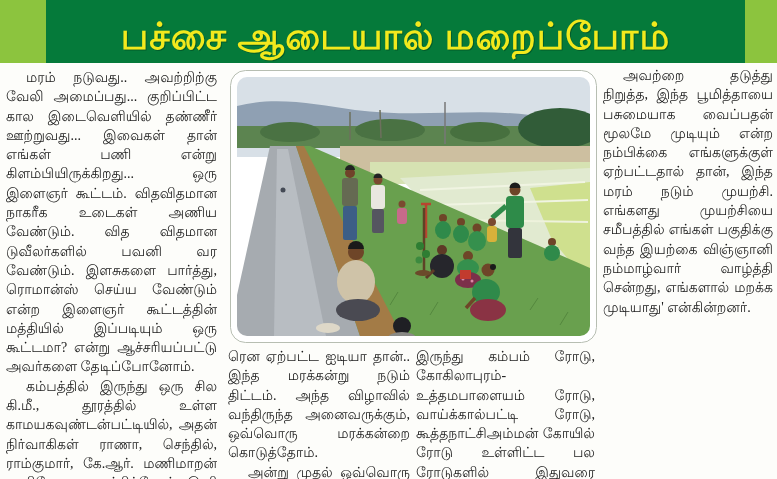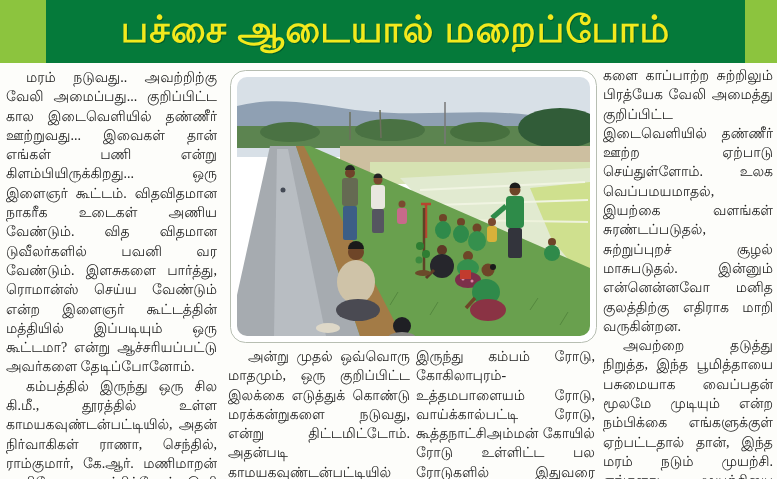--- a/index.html
+++ b/index.html
@@ -10,21 +10,21 @@
     font-family:"Liberation Serif", serif;
     color:#1c1c1c;
   }
   
   .masthead { position:absolute; top:0; left:0; width:777px; height:63px; display:flex; }
   .corner { height:63px; background:#8cc43e; flex:0 0 auto; }
   .corner.left  { width:46px; }
   .corner.right { width:32px; }
   .banner {
     flex:1 1 auto; background:#057a3a;
-    display:flex; align-items:center; justify-content:center;
+    display:flex; align-items:flex-end; justify-content:center;
   }
   .headline {
     color:#f2e91d; font-size:37px; font-weight:bold;
     letter-spacing:1px; white-space:nowrap;
     text-shadow:1px 1px 0 #035c2b;
   }
   
   .col { position:absolute; font-size:14px; line-height:19.3px; }
   .col-left         { left:6px;   top:68px;  width:211px; }
   .col-center-left  { left:228px; top:347px; width:182px; }
@@ -183,27 +183,27 @@
         <ellipse cx="98" cy="258" rx="12" ry="5" fill="#ded8c8"></ellipse>
         <g>
           <circle cx="322" cy="172" r="4" fill="#6e4528"></circle>
           <ellipse cx="322" cy="183" rx="8" ry="8" fill="#2f8a4a"></ellipse>
         </g>
       </g>
     </svg>
   </figure>
 
   <div class="col col-center-left">
+    <p class="para">ரென ஏற்பட்ட ஐடியா தான்.. இந்த மரக்கன்று நடும் திட்டம். அந்த விழாவில் வந்திருந்த அனைவருக்கும், ஒவ்வொரு மரக்கன்றை கொடுத்தோம்.</p>
     <p class="para indent">அன்று முதல் ஒவ்வொரு மாதமும், ஒரு குறிப்பிட்ட இலக்கை எடுத்துக் கொண்டு மரக்கன்றுகளை நடுவது, என்று திட்டமிட்டோம். அதன்படி காமயகவுண்டன்பட்டியில்</p>
   </div>
 
   <div class="col col-center-right">
     <p class="para">இருந்து கம்பம் ரோடு, கோகிலாபுரம்-உத்தமபாளையம் ரோடு, வாய்க்கால்பட்டி ரோடு, கூத்தநாட்சிஅம்மன் கோயில் ரோடு உள்ளிட்ட பல ரோடுகளில் இதுவரை ஆயிரத்திற்கும் மேற்பட்ட மரக்கன்றுகளை நடவு செய்துள்ளோம்.</p>
 
   </div>
 
   <div class="col col-right">
-    <p class="para">களை காப்பாற்ற சுற்றிலும் பிரத்யேக வேலி அமைத்து குறிப்பிட்ட இடைவெளியில் தண்ணீர் ஊற்ற ஏற்பாடு செய்துள்ளோம். உலக வெப்பமயமாதல், இயற்கை வளங்கள் சுரண்டப்படுதல், சுற்றுப்புறச் சூழல் மாசுபடுதல். இன்னும் என்னென்னவோ மனித குலத்திற்கு எதிராக மாறி வருகின்றன.</p>
     <p class="para indent">அவற்றை தடுத்து நிறுத்த, இந்த பூமித்தாயை பசுமையாக வைப்பதன் மூலமே முடியும் என்ற நம்பிக்கை எங்களுக்குள் ஏற்பட்டதால் தான், இந்த மரம் நடும் முயற்சி. எங்களது முயற்சியை சமீபத்தில் எங்கள் பகுதிக்கு வந்த இயற்கை விஞ்ஞானி நம்மாழ்வார் வாழ்த்தி சென்றது, எங்களால் மறக்க முடியாது' என்கின்றனர்.</p>
 
   </div>
 
 </div>
 
 </body></html>

